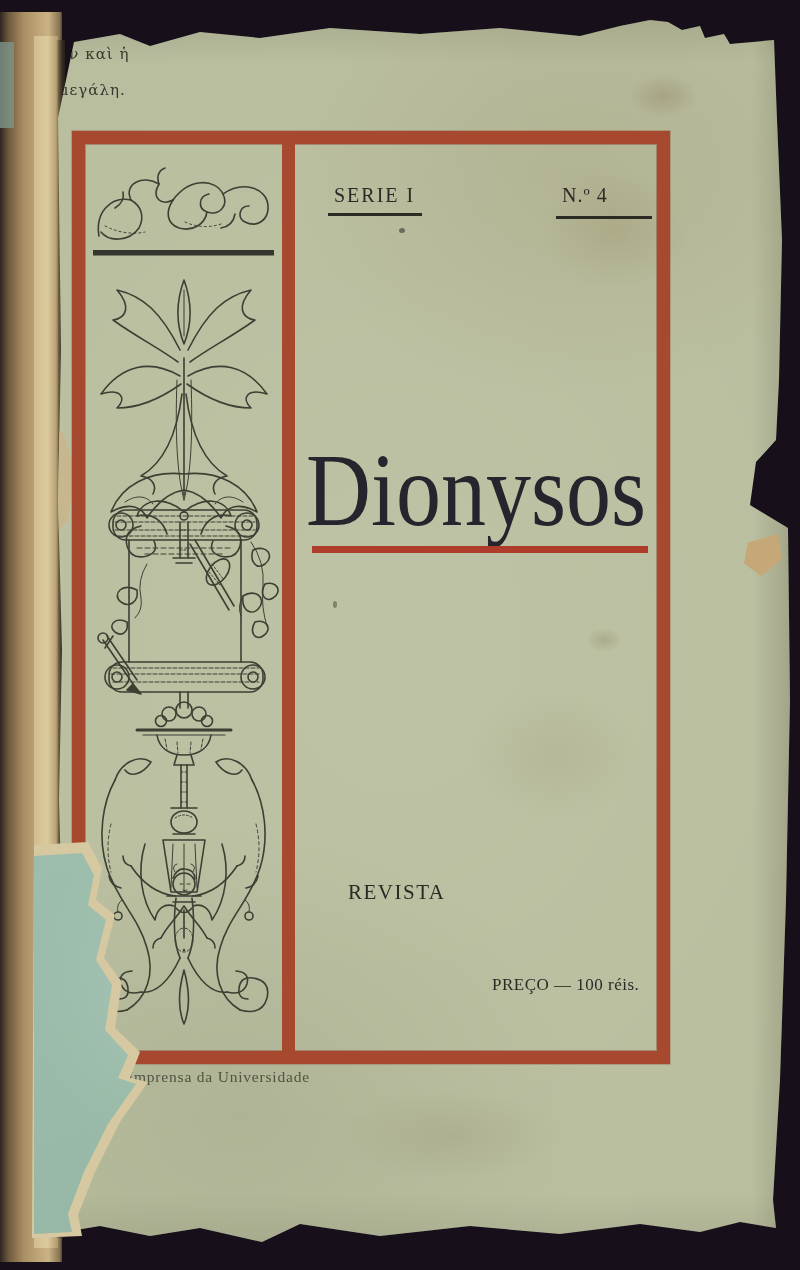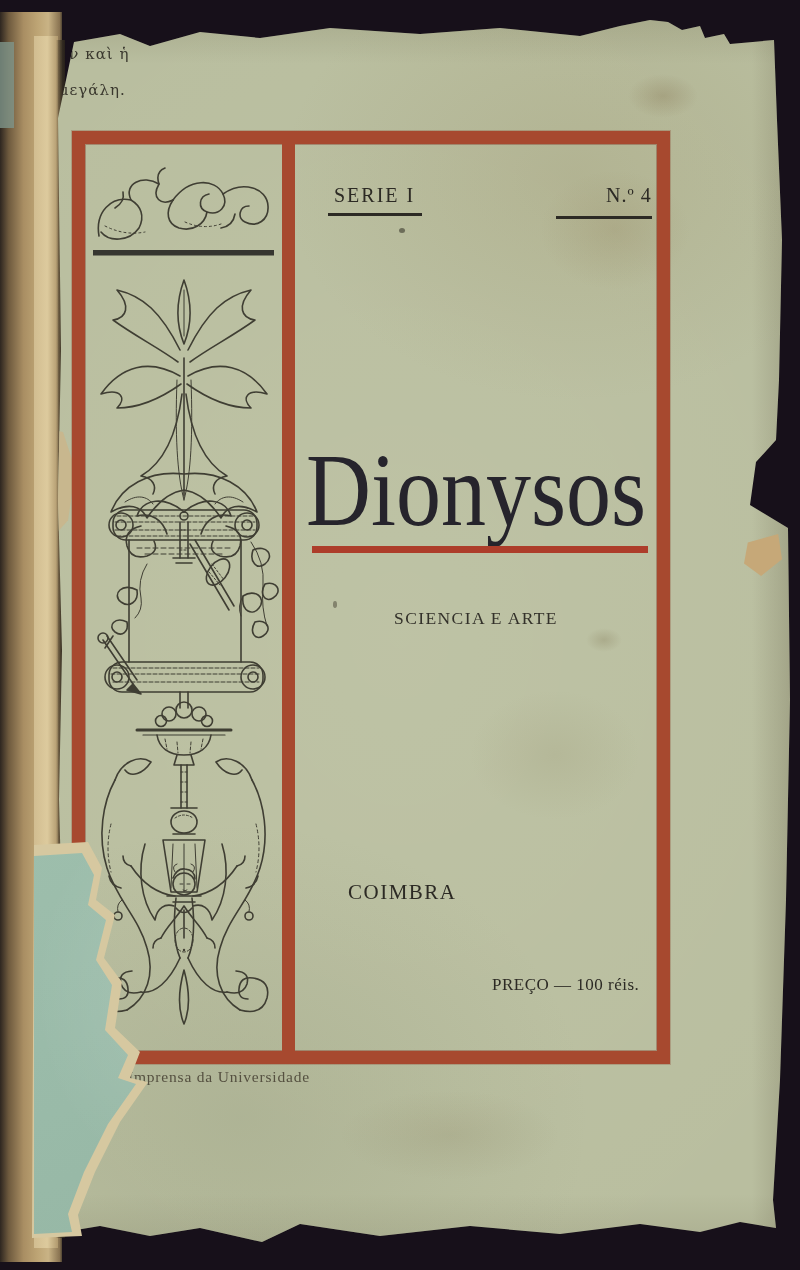--- a/index.html
+++ b/index.html
@@ -37,21 +37,21 @@
       63px 950px,59px 800px,62px 650px,58px 500px,61px 350px,59px 200px);}
   
   .frame{left:72px;top:131px;width:598px;height:933px;box-sizing:border-box;
     border:13px solid #a7492f;box-shadow:inset 0 0 0 1px rgba(120,40,25,.35), 0 0 0 1px rgba(130,55,35,.25);}
   .divider{left:282px;top:131px;width:13px;height:933px;background:#a7492f;}
   .title-rule{left:312px;top:546px;width:336px;height:7px;background:#ad3d2a;}
   
   .t{position:absolute;color:#2c2a24;white-space:nowrap;}
   .serie{left:334px;top:184px;font-size:20px;letter-spacing:2px;}
   .serie-rule{left:328px;top:213px;width:94px;height:3px;background:#2c2a24;}
-  .issue{left:562px;top:184px;font-size:20px;letter-spacing:1px;margin-left:44px;}
+  .issue{left:562px;top:184px;font-size:20px;letter-spacing:1px;}
   .issue-rule{left:556px;top:216px;width:96px;height:3px;background:#2c2a24;}
   .title{left:295px;top:452px;width:362px;text-align:center;font-size:90px;line-height:90px;
     color:#26242c;transform:scaleY(1.15);transform-origin:center bottom;letter-spacing:0px;}
   .sub1{left:295px;top:583px;width:362px;text-align:center;font-size:17.5px;letter-spacing:1.4px;color:#33312a;}
   .sub2{left:295px;top:608px;width:362px;text-align:center;font-size:17.5px;letter-spacing:1.4px;color:#33312a;}
   .city{left:348px;top:880px;font-size:21px;letter-spacing:1.5px;}
   .dateline{left:410px;top:924px;font-size:22px;letter-spacing:1.5px;}
   .price{left:492px;top:975px;font-size:17px;letter-spacing:.5px;}
   .printer{left:128px;top:1068px;font-size:15.5px;letter-spacing:.8px;color:#555040;text-align:center;}
   .motto{left:119px;top:550px;width:132px;text-align:center;font-family:"DejaVu Serif",serif;
@@ -244,23 +244,22 @@
   </div>
 
   <div class="t serie">SERIE I</div>
   <div class="abs serie-rule"></div>
   <div class="t issue">N.º 4</div>
   <div class="abs issue-rule"></div>
 
   <div class="t title">Dionysos</div>
   <div class="abs title-rule"></div>
 
-  <div class="t sub2">SCIENCIA E ARTE</div>
-
-  <div class="t city">COIMBRA</div>
+
+  <div class="t city">REVISTA</div>
   <div class="t price">PREÇO — 100 réis.</div>
 
   <div class="t printer">Imprensa da Universidade</div>
 
   <div class="abs chip-right"></div>
 </div>
 
 <div class="abs tear-rim"></div>
 <div class="abs tear-teal"></div>
 

